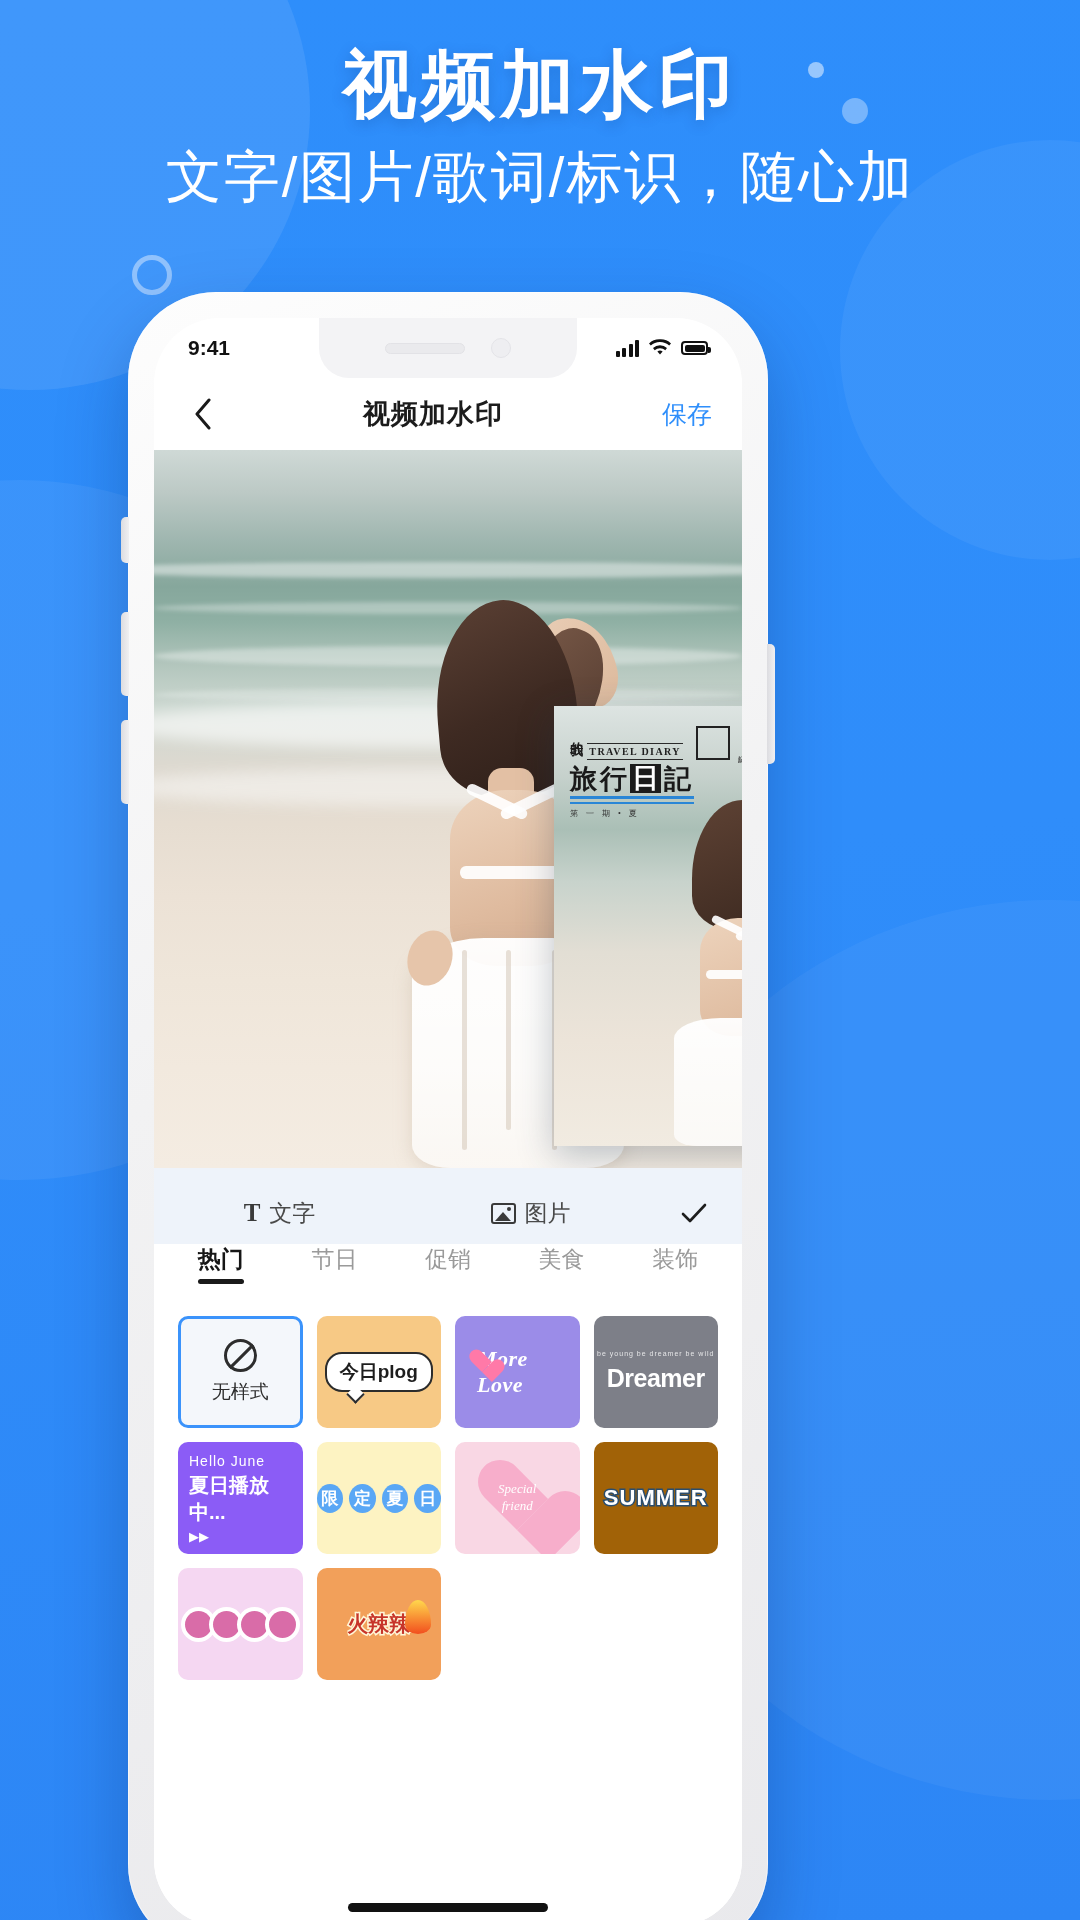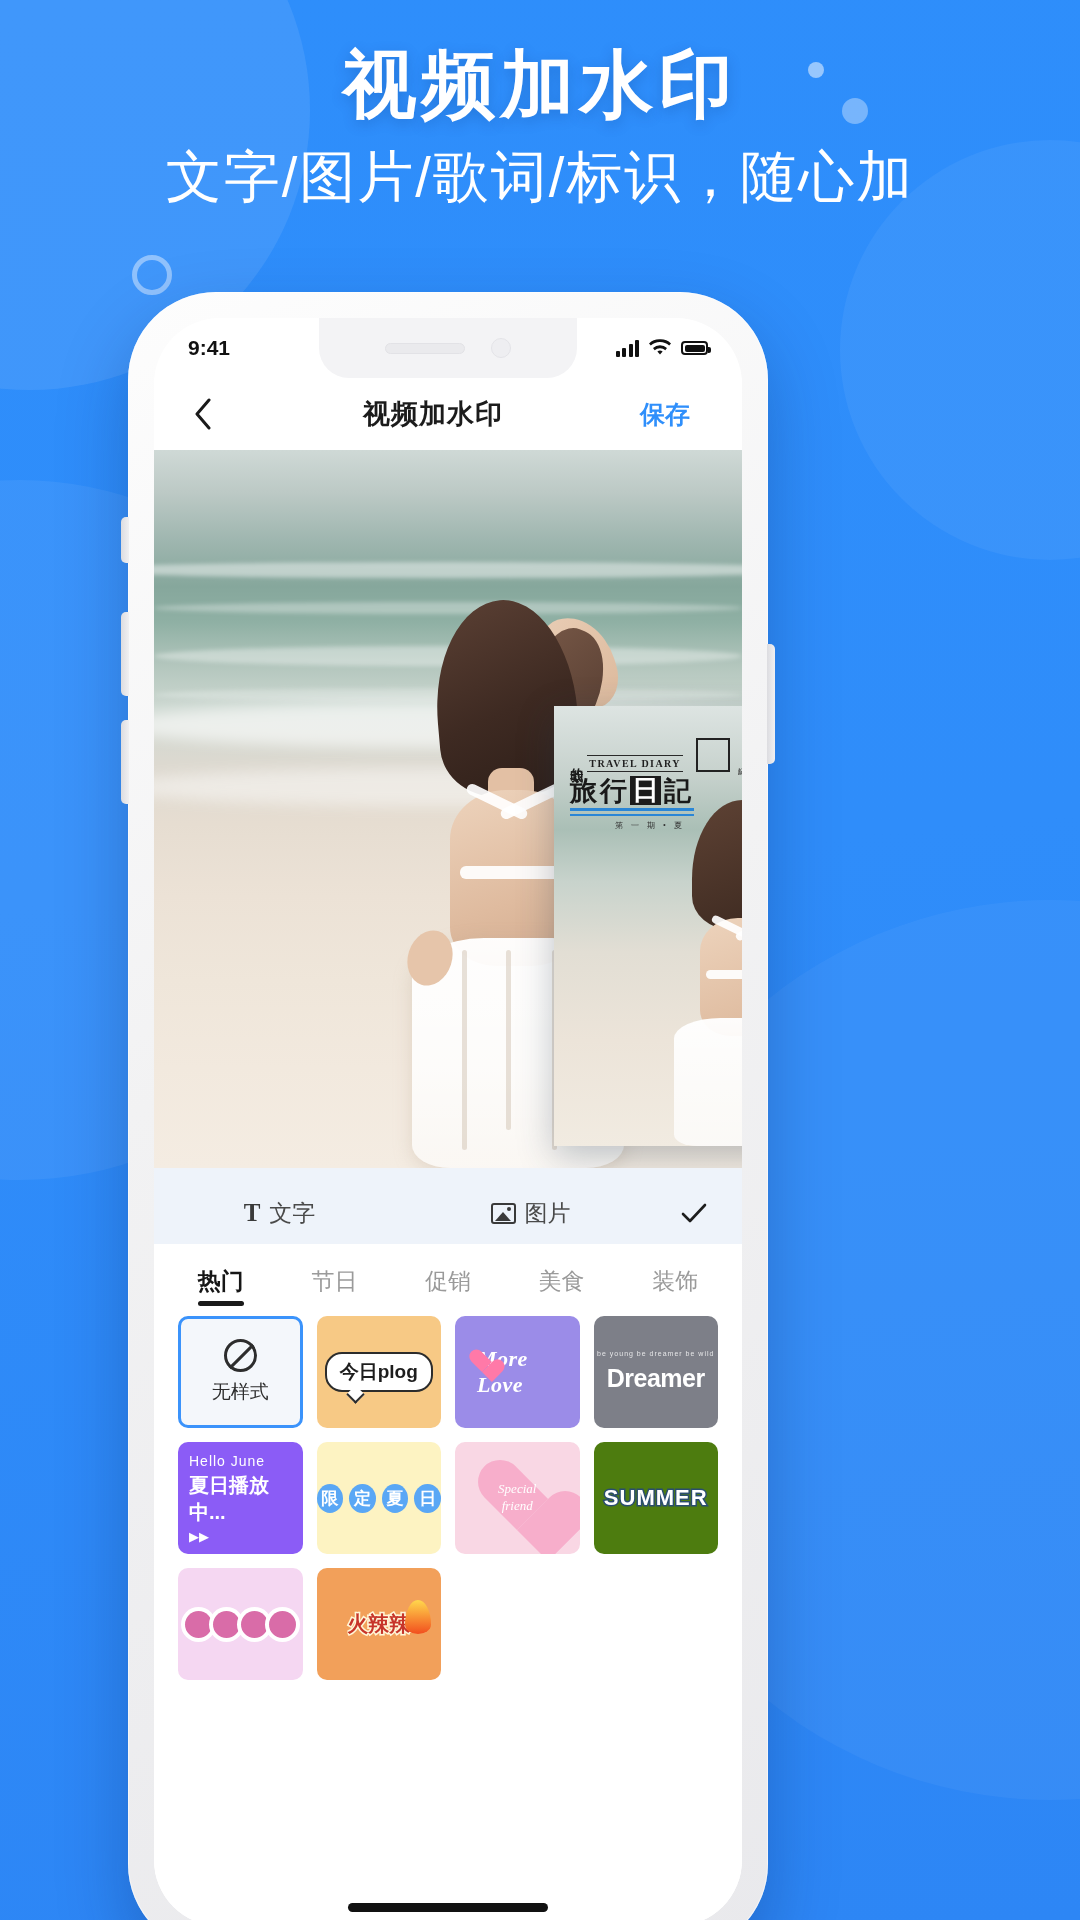--- a/index.html
+++ b/index.html
@@ -78,21 +78,21 @@
   .batt::after { content:""; position:absolute; right:-5px; top:4px; width:3px; height:6px;
                  background:#111; border-radius:0 2px 2px 0; }
   .batt i { position:absolute; left:1.5px; top:1.5px; bottom:1.5px; right:1.5px;
             background:#111; border-radius:2px; display:block; }
 
   
   #navbar { height:72px; display:flex; align-items:center; padding:0 26px; background:#fff; }
   #back-btn { width:46px; height:46px; display:flex; align-items:center; justify-content:center; }
   #back-btn svg { width:20px; height:32px; }
   #nav-title { flex:1; text-align:center; font-size:27px; font-weight:bold; color:#1b1b1b; letter-spacing:1px; }
-  #save-btn { min-width:76px; text-align:left; font-size:25px; color:#2f8ffb; font-weight:700; padding-right:4px; }
+  #save-btn { min-width:76px; text-align:right; font-size:25px; color:#2f8ffb; font-weight:400; padding-right:4px; }
 
   
   #preview { position:relative; height:718px; overflow:hidden; background:#cfd8d8; }
   #sea {
     position:absolute; inset:0;
     background:
       linear-gradient(180deg,
         #cfd9d6 0%, #bcc9c5 6%,
         #9db5ae 13%, #86a79c 19%,
         #8fb0a4 24%, #b3c6bd 30%,
@@ -158,21 +158,21 @@
       background:linear-gradient(160deg,#edd3bc,#dcb79a); border-radius:44% 44% 36% 36% / 28% 28% 22% 22%; }
   .wm-strap { position:absolute; background:rgba(255,255,255,.92); border-radius:5px; }
   .ws1{left:38px;top:124px;width:46px;height:8px;transform:rotate(26deg)}
   .ws2{left:62px;top:124px;width:46px;height:8px;transform:rotate(-26deg)}
   .ws3{left:34px;top:170px;width:76px;height:9px}
   #wm-skirt { position:absolute; left:2px; top:218px; width:146px; height:128px;
       background:linear-gradient(180deg,rgba(255,255,255,.96),rgba(255,255,255,.72));
       border-radius:32% 32% 16% 16% / 16% 16% 9% 9%; }
 
   
-  #wm-stamp { position:absolute; left:16px; top:32px; width:160px; z-index:3;text-align:center; }
+  #wm-stamp { position:absolute; left:16px; top:20px; width:160px; z-index:3; }
   #stamp-top { display:flex; align-items:flex-end; gap:5px; }
   #stamp-wo { font-family:"Liberation Serif","DejaVu Serif",serif; font-size:13px;
               font-weight:bold; color:#1d1d1d; line-height:.95; letter-spacing:0; writing-mode:vertical-rl; height:28px; }
   #stamp-en { font-family:"Liberation Serif",serif; font-size:10px; font-weight:bold;
               color:#1f1f1f; letter-spacing:1.4px; border-bottom:1.5px solid #2a2a2a;
               border-top:1.5px solid #2a2a2a; padding:2px 2px; }
   #stamp-sq { width:34px; height:34px; border:2px solid #222; margin-left:auto; }
   #stamp-main { display:flex; align-items:flex-end; gap:3px; margin-top:4px; }
   .sm-ch { font-family:"Liberation Serif","DejaVu Serif",serif; font-size:27px;
            font-weight:bold; color:#191919; line-height:1; }
@@ -201,21 +201,21 @@
   #text-icon { font-family:"Liberation Serif","DejaVu Serif",serif; font-weight:bold; font-size:25px; color:#3a3a3a; }
   #img-icon { width:25px; height:21px; border:2.5px solid #3a3a3a; border-radius:3px; position:relative; }
   #img-icon::before { content:""; position:absolute; left:2px; bottom:1px; width:0; height:0;
       border-left:8px solid transparent; border-right:8px solid transparent; border-bottom:9px solid #3a3a3a; }
   #img-icon::after { content:""; position:absolute; right:3px; top:2px; width:4px; height:4px;
       border-radius:50%; background:#3a3a3a; }
   #confirm-tab { flex:0 0 76px; height:62px; display:flex; align-items:center; justify-content:center;
       background:#eef3fa; }
   #confirm-tab svg { width:30px; height:30px; }
 
-  #cats { height:62px; display:flex; align-items:flex-end; background:#fff; padding:0 10px; }
+  #cats { height:62px; display:flex; align-items:flex-start; background:#fff; padding:0 10px; }
   .cat { flex:1; text-align:center; font-size:23px; color:#9a9a9a; position:relative; padding-bottom:9px; }
   .cat.active { color:#161616; font-weight:bold; }
   .cat.active::after { content:""; position:absolute; left:50%; transform:translateX(-50%);
       bottom:0; width:46px; height:5px; background:#1a1a1a; border-radius:3px; }
 
   #grid { padding:10px 24px 0; display:grid; grid-template-columns:repeat(4,1fr); gap:14px; }
   .tile { height:112px; border-radius:10px; overflow:hidden; position:relative;
           display:flex; align-items:center; justify-content:center; }
   .tile.sel { background:#f4f7fb; border:3px solid #3b93fb; }
   #none-inner { display:flex; flex-direction:column; align-items:center; gap:7px; }
@@ -265,21 +265,21 @@
   .t-sf { background:#f9d7e4; }
   .t-sf .sf-heart { position:absolute; left:50%; top:50%; transform:translate(-50%,-50%);
       width:84px; height:72px; }
   .t-sf .sf-heart::before,.t-sf .sf-heart::after { content:""; position:absolute; width:44px; height:68px;
       background:#f7aecb; border-radius:44px 44px 0 0; top:0; }
   .t-sf .sf-heart::before { left:42px; transform:rotate(-45deg); transform-origin:0 100%; }
   .t-sf .sf-heart::after { left:42px; transform:rotate(45deg); transform-origin:0 100%; }
   .t-sf .sf-t { position:relative; z-index:2; font-family:"Liberation Serif",serif; font-style:italic;
       font-size:13px; color:#fff; text-align:center; line-height:1.3; }
 
-  .t-summer { background:#4d7c0f; }
+  .t-summer { background:#a16207; }
   .t-summer .stxt { font-size:22px; font-weight:bold; color:#fff;
       -webkit-text-stroke:3px #2a4d6e; paint-order:stroke fill; letter-spacing:1px; }
 
   .t-cake { background:#b7aa9c; flex-direction:column; }
   .t-cake .c1 { font-family:"Liberation Serif","DejaVu Serif",serif; font-size:24px; color:#fff; }
   .t-cake .c2 { font-size:11px; color:rgba(255,255,255,.75); margin-top:4px; letter-spacing:1px; }
 
   .t-flower { background:#f5d7f2; gap:1px; }
   .t-flower .fl { width:27px; height:27px; border-radius:50%; background:#d96ca8;
       box-shadow:0 0 0 4px #fff; }

